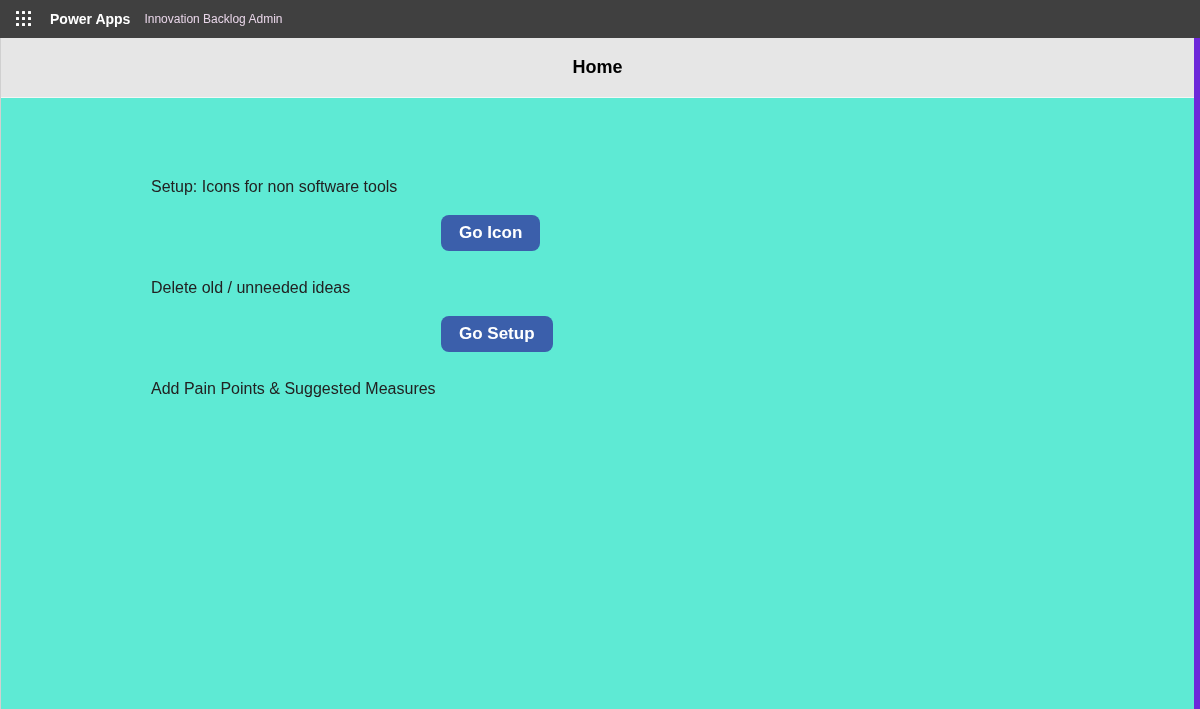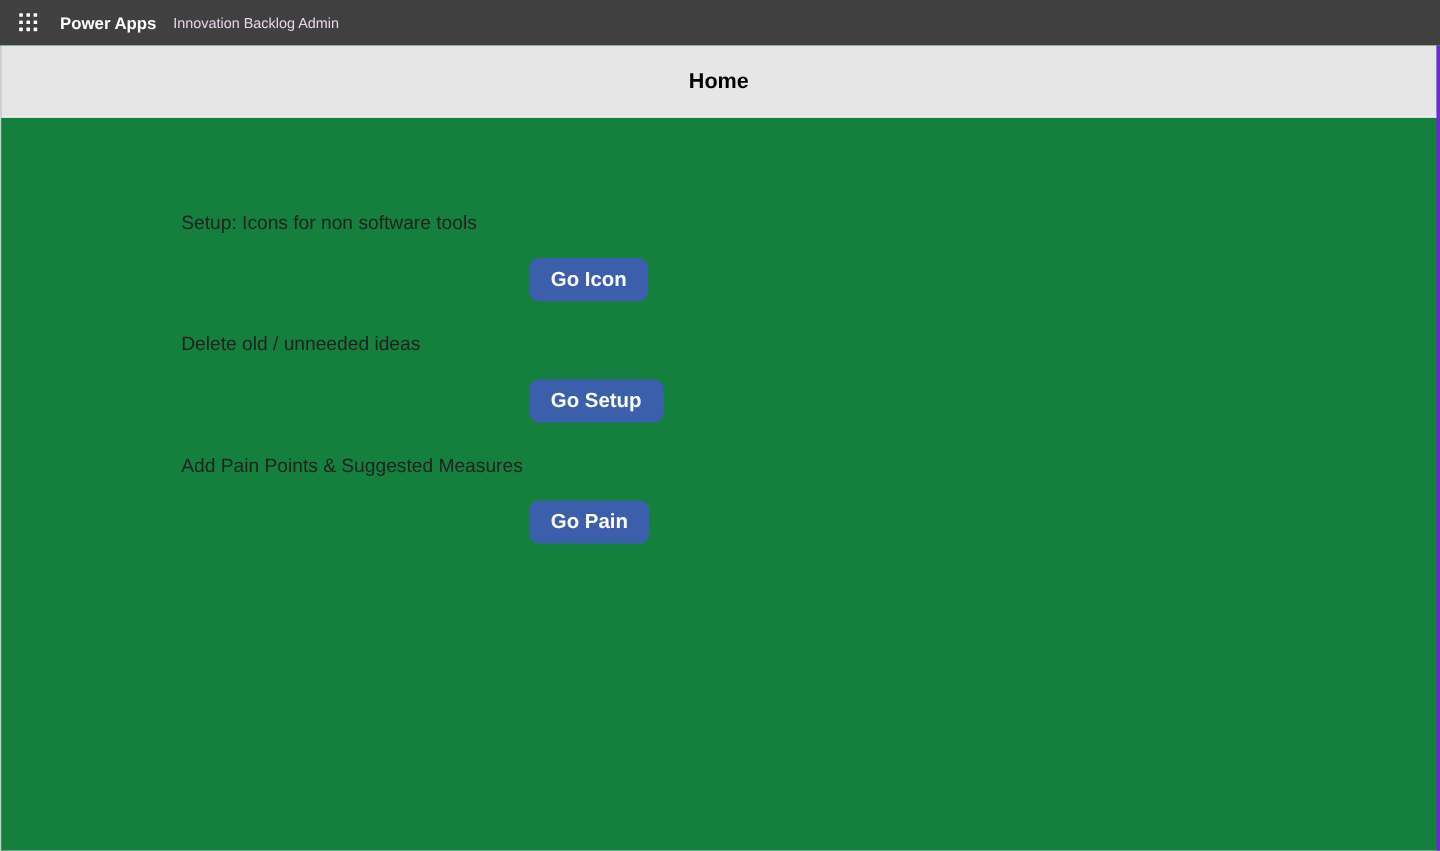--- a/index.html
+++ b/index.html
@@ -44,24 +44,24 @@
       font-size: 14px;
       margin-right: 14px;
     }
     .app-name {
       font-size: 12px;
       font-weight: 400;
       color: #e8d5e8;
     }
     .canvas-area {
       border-left: 1px solid #d0d0d0;
-      border-right: 3px solid #6d28d9;
+      border-right: 6px solid #6d28d9;
       height: calc(709px - 38px);
       margin: 0;
-      background: #15803d;
+      background: #5eead4;
       position: relative;
     }
     .page-header {
       background: #e6e6e6;
       height: 60px;
       display: flex;
       align-items: center;
       justify-content: center;
       border-bottom: 1px solid #f5f5f5;
     }
@@ -125,16 +125,15 @@
     <div class="row">
       <span class="row-label">Setup: Icons for non software tools</span>
       <button class="action-button">Go Icon</button>
     </div>
     <div class="row">
       <span class="row-label">Delete old / unneeded ideas</span>
       <button class="action-button">Go Setup</button>
     </div>
     <div class="row">
       <span class="row-label">Add Pain Points &amp; Suggested Measures</span>
-      <button class="action-button">Go Pain</button>
     </div>
   </div>
 </div>
 
 </body></html>

